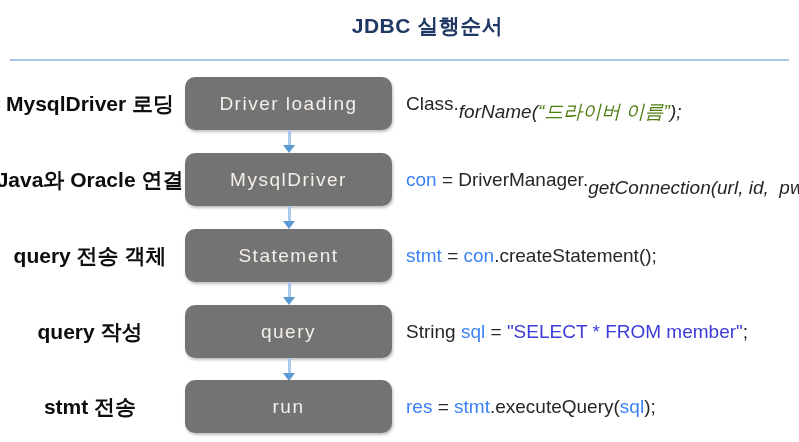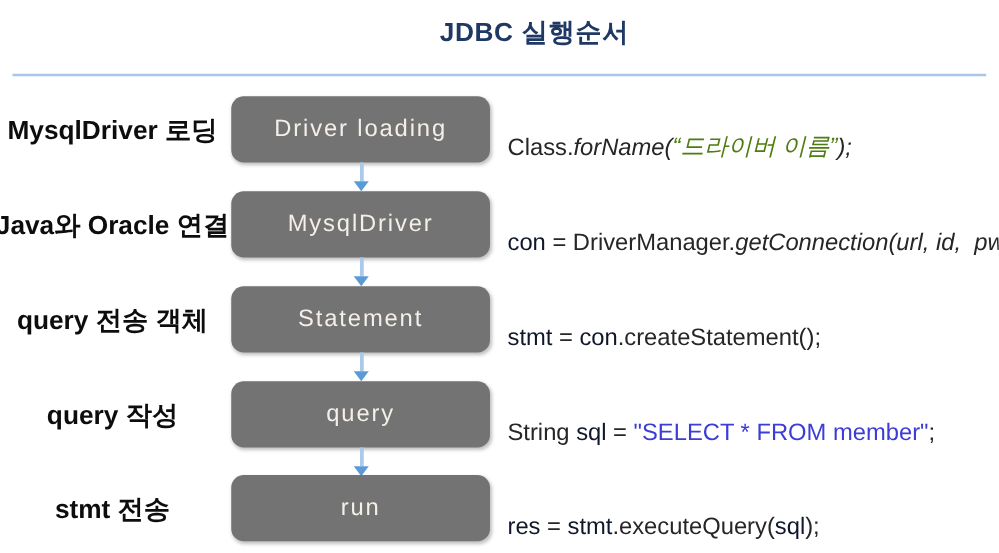--- a/index.html
+++ b/index.html
@@ -16,25 +16,25 @@
   .step-label{position:absolute;left:0;top:0;width:180px;height:53px;
               display:flex;align-items:center;justify-content:center;
               font-weight:bold;font-size:21px;color:#0d0d0d;white-space:pre;}
   .step-box{position:absolute;left:185px;top:0;width:207px;height:53px;
             background:#737373;border-radius:10px;
             display:flex;align-items:center;justify-content:center;
             box-shadow:1px 2px 3px rgba(0,0,0,0.25);}
   .step-box .box-label{font-size:19px;font-weight:300;color:#F4EFE8;
                        letter-spacing:1.5px;}
   .code-line{position:absolute;left:406px;top:0;height:53px;
-             display:flex;align-items:flex-end;font-size:19px;color:#262626;
+             display:flex;align-items:center;font-size:19px;color:#262626;
              white-space:pre;}
   .code-line span{white-space:pre;}
   .italic{font-style:italic;margin-top:16px;}
-  .var{color:#0f172a;}
+  .var{color:#3b82f6;}
   .kstr{color:#4d7c0f;}
   .sqlstr{color:#3C3CD6;}
 
   .arrow{position:absolute;left:280px;width:18px;}
   .arrow .stem{width:3px;height:15px;background:#ABC9EA;margin:0 auto;}
   .arrow .head{width:0;height:0;margin:0 auto;
                border-left:6px solid transparent;
                border-right:6px solid transparent;
                border-top:8px solid #5B9BD5;}
 </style>

